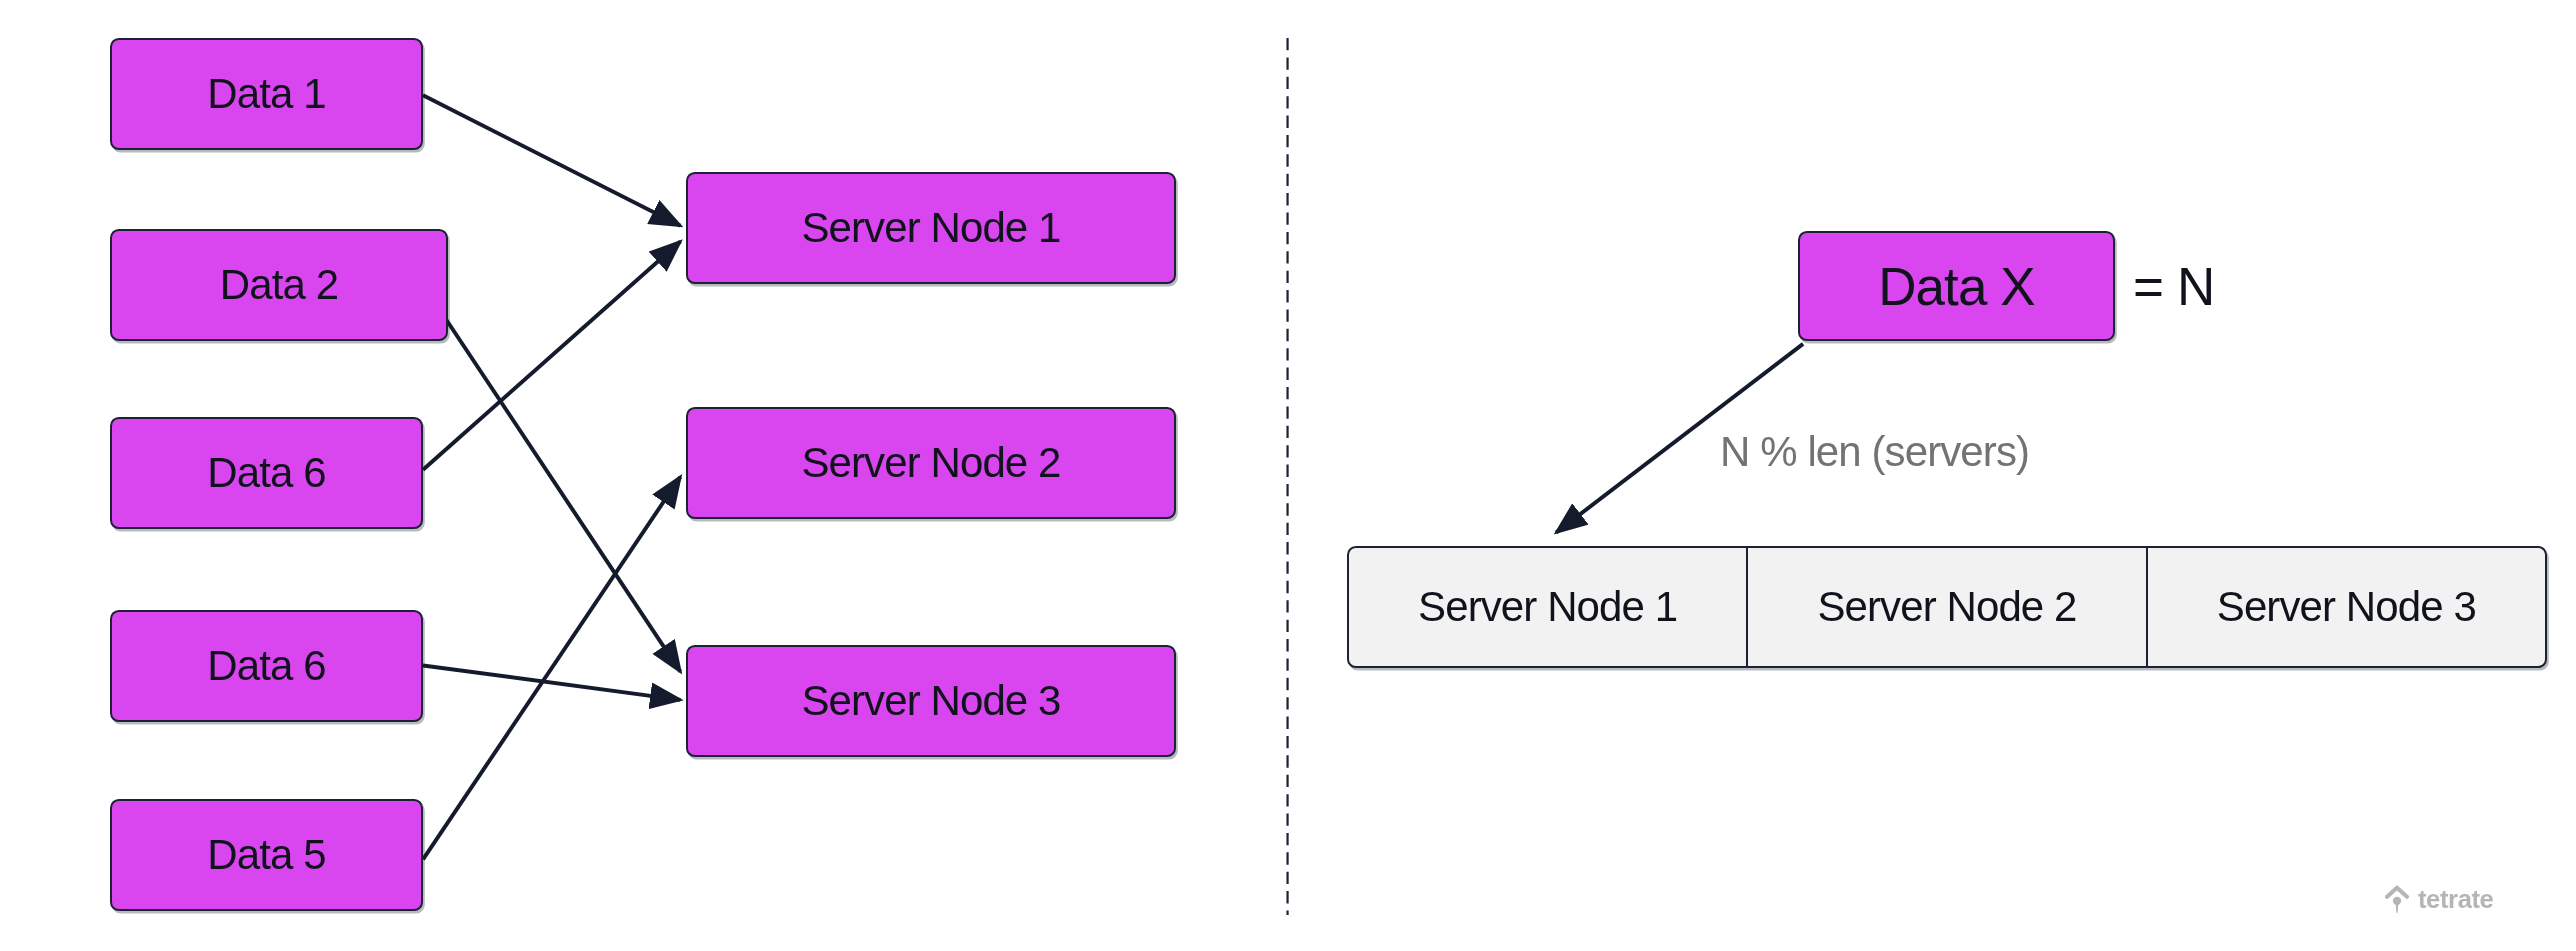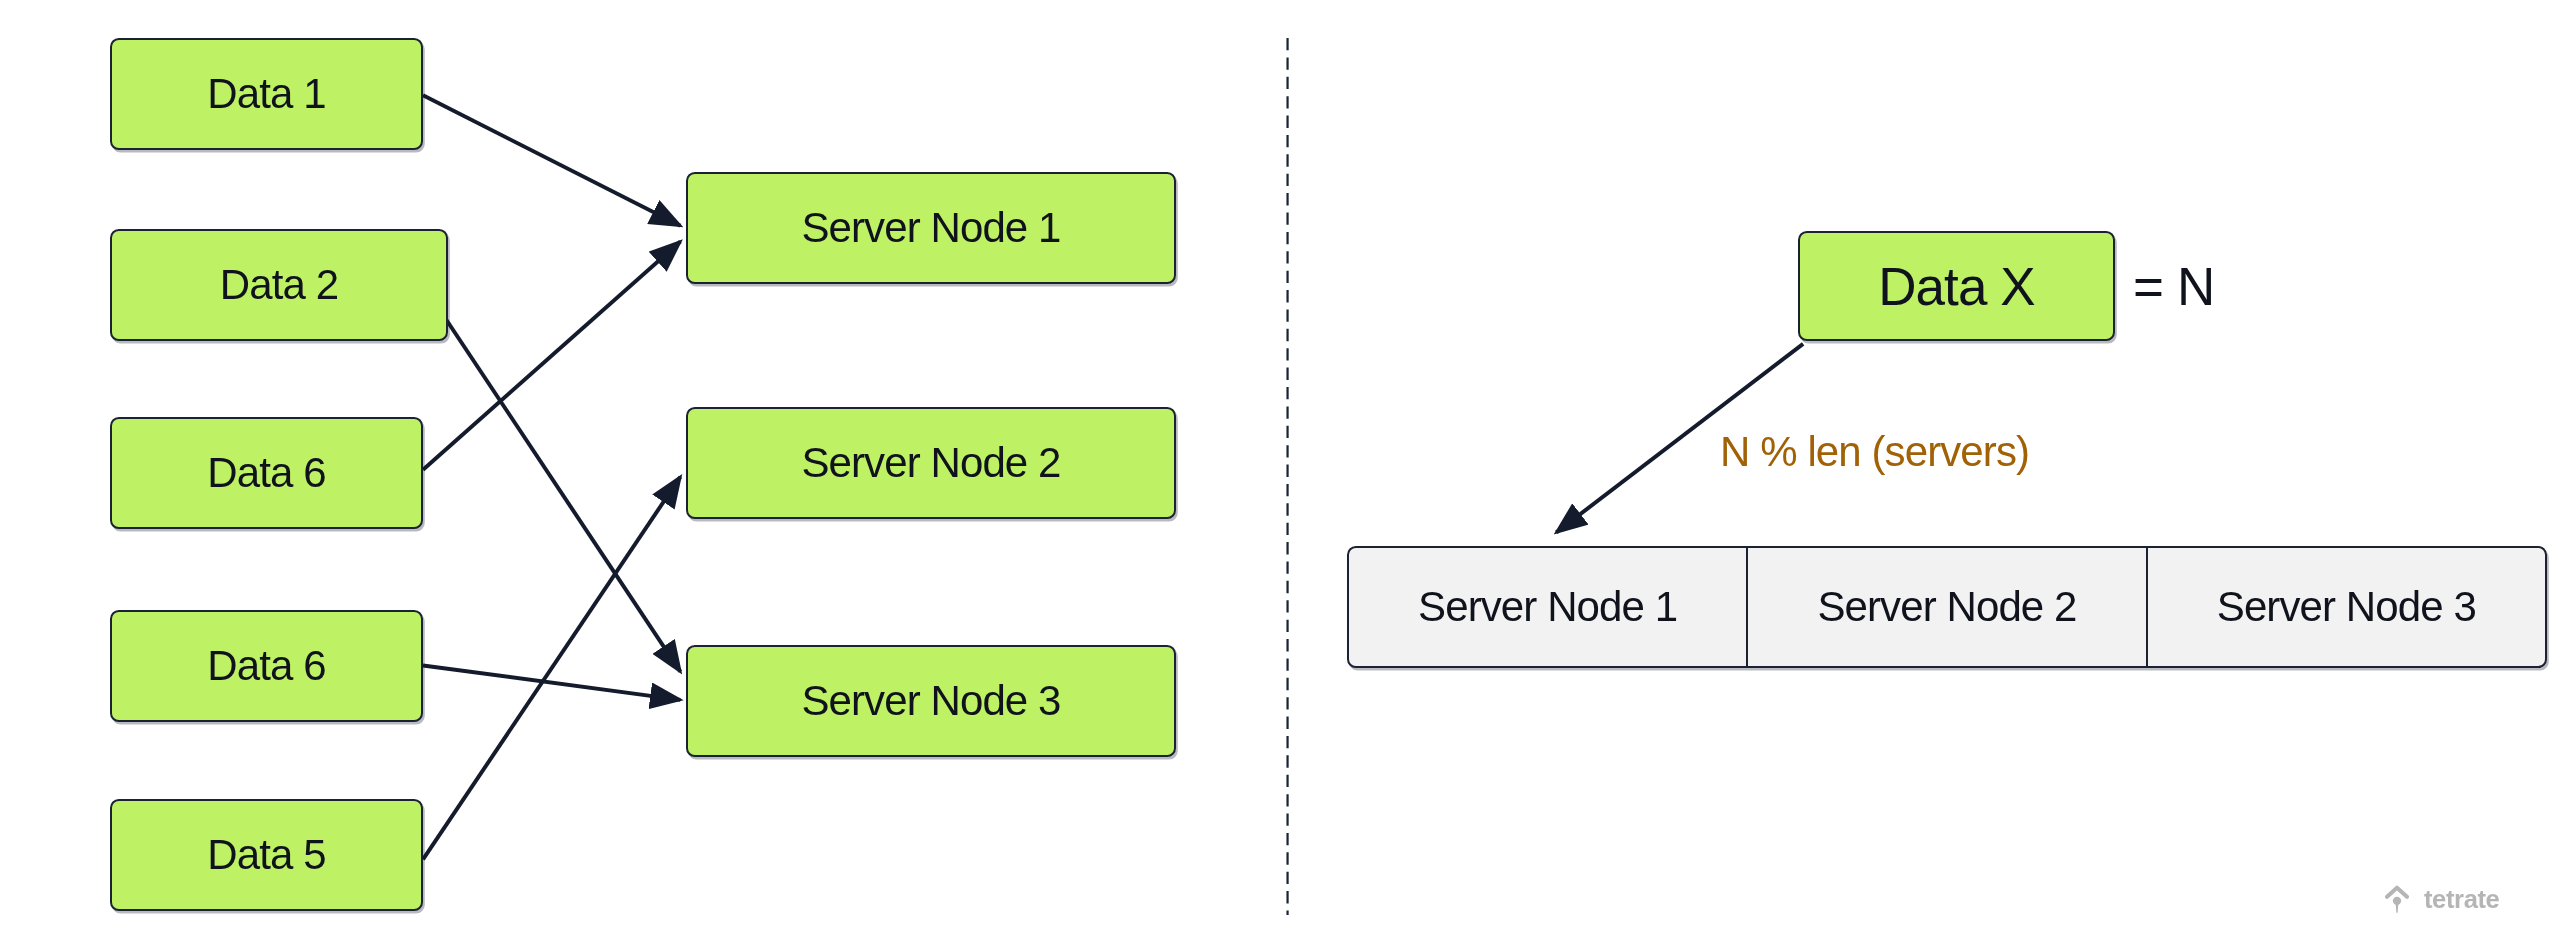--- a/index.html
+++ b/index.html
@@ -6,40 +6,40 @@
   #canvas{
     position:relative;
     width:2576px;height:952px;
     background:#ffffff;
     font-family:"Liberation Sans", sans-serif;
     color:#0d1118;
     overflow:hidden;
   }
   .node{
     position:absolute;
-    background:#bef264;
+    background:#d946ef;
     border:2.2px solid #1a2233;
     border-radius:8.8px;
     box-shadow:1.8px 2.6px 0 rgba(19,26,43,0.30);
     display:flex;align-items:center;justify-content:center;
     box-sizing:border-box;
   }
   .node-label{
     font-size:42px;
     letter-spacing:-0.9px;
     color:#10131c;
     white-space:nowrap;
   }
   .bignode .node-label{font-size:53px;}
   #svg-overlay{position:absolute;left:0;top:0;pointer-events:none;}
   .free-label{
     position:absolute;
     font-size:42px;
     letter-spacing:-0.9px;
-    color:#a16207;
+    color:#737373;
     white-space:nowrap;
   }
   .equals-label{
     position:absolute;
     display:flex;align-items:center;
     font-size:53px;letter-spacing:-0.9px;color:#10131c;
   }
   #server-row{
     position:absolute;
     left:1347px;top:546px;width:1200px;height:122px;
@@ -51,21 +51,21 @@
     box-sizing:border-box;
   }
   .row-cell{
     flex:1;
     display:flex;align-items:center;justify-content:center;
     box-sizing:border-box;
   }
   .row-cell + .row-cell{border-left:2.2px solid #1a2233;}
   #brand{
     position:absolute;left:2385px;top:885px;
-    display:flex;align-items:center;gap:15px;
+    display:flex;align-items:center;gap:9px;
   }
   #brand-text{
     font-size:25.6px;font-weight:bold;color:#b5b5b5;letter-spacing:-0.4px;
   }
 </style>
 </head>
 <body>
 
 <div id="canvas">
 

